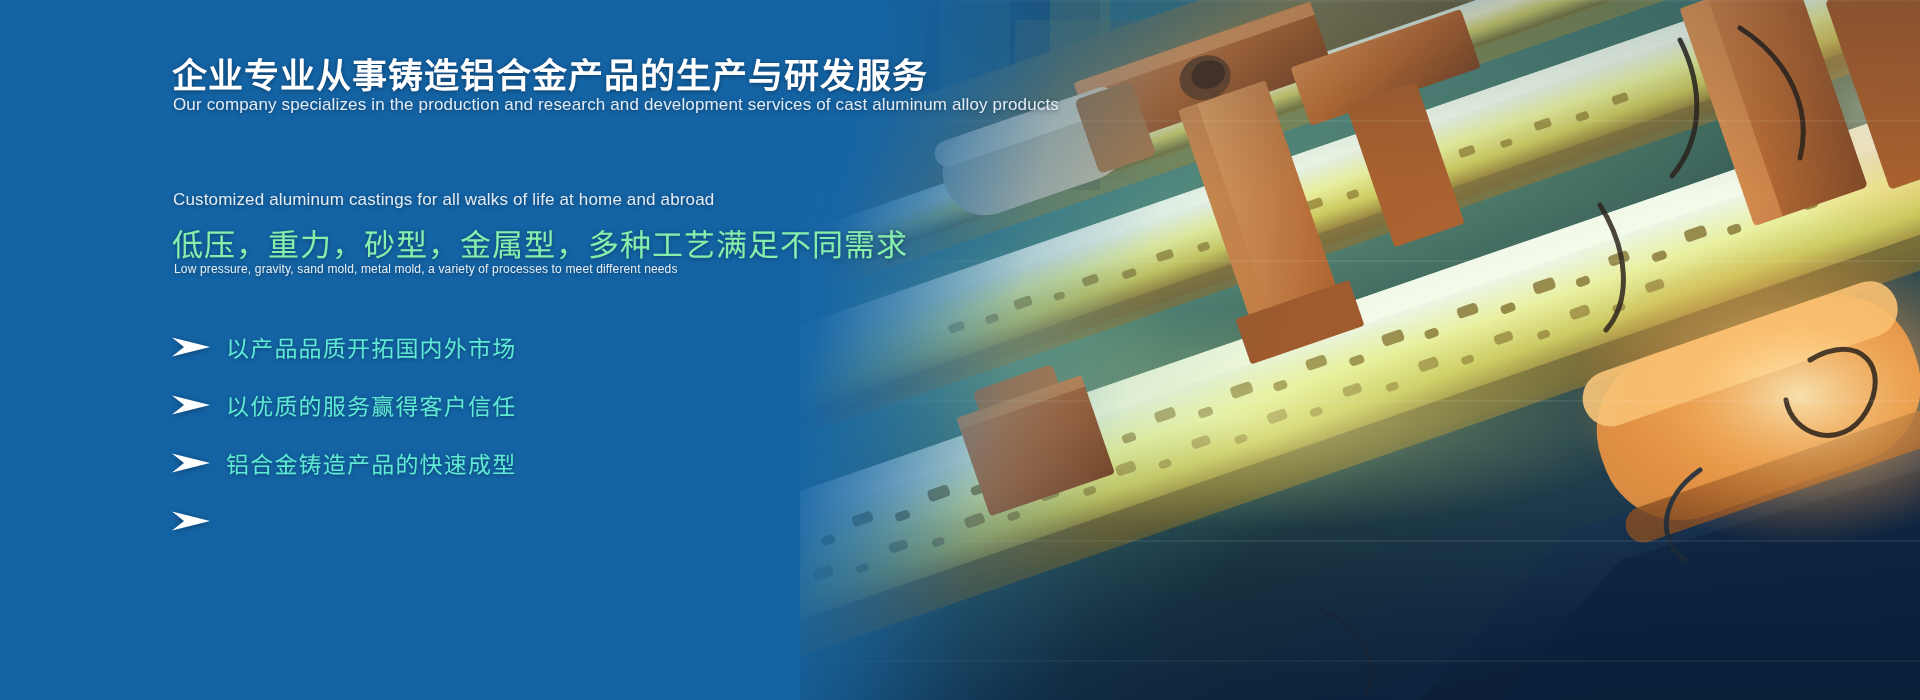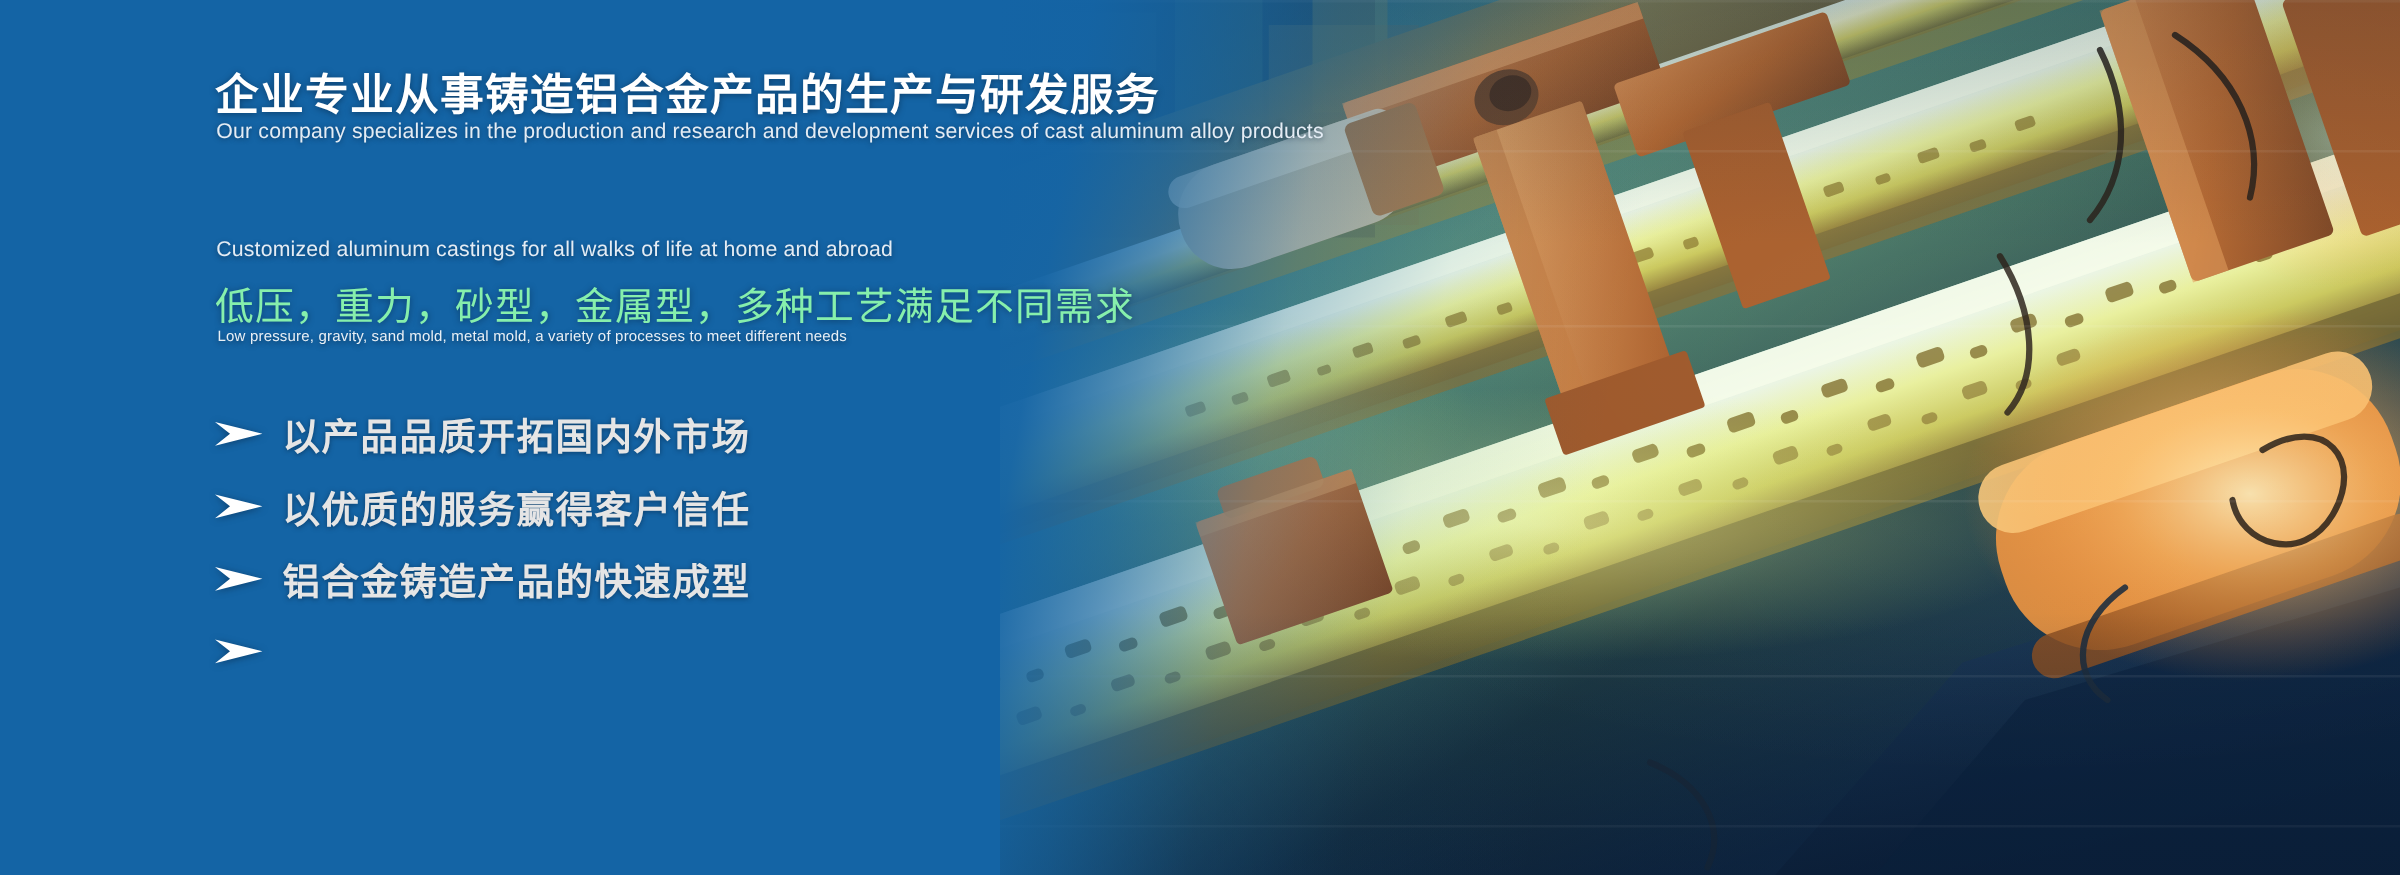--- a/index.html
+++ b/index.html
@@ -140,24 +140,24 @@
   }
   .bullet-arrow {
     flex: 0 0 auto;
     width: 38px;
     height: 22px;
     margin-right: 16px;
     display: block;
     filter: drop-shadow(0 1px 3px rgba(6,30,55,0.5));
   }
   .bullet-label {
-    font-size: 30px;
-    font-weight: 700;
+    font-size: 23px;
+    font-weight: 400;
     letter-spacing: 1.2px;
-    color: #e5e5e5;
+    color: #5eead4;
     white-space: nowrap;
     text-shadow: 0 1px 4px rgba(6,30,55,0.55);
   }
 </style>
 </head>
 <body>
 
 <div class="banner">
 
   <div class="photo">

